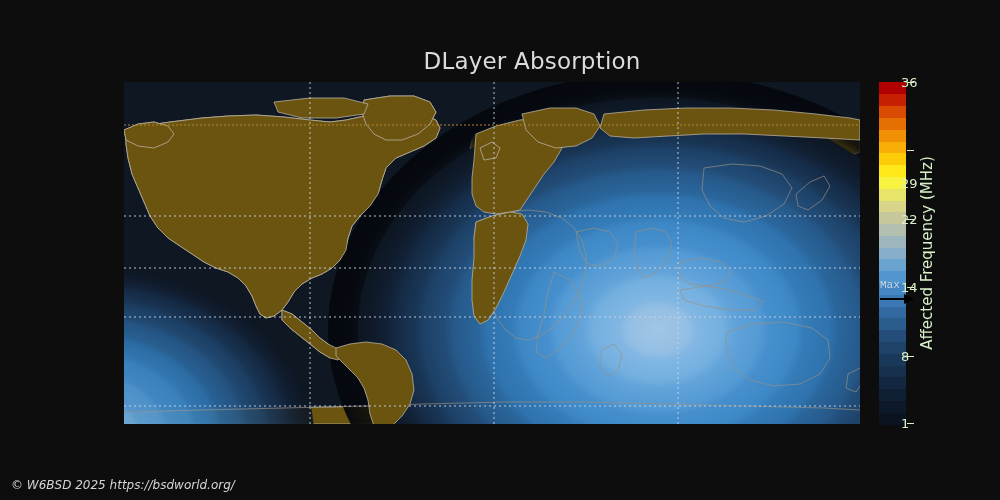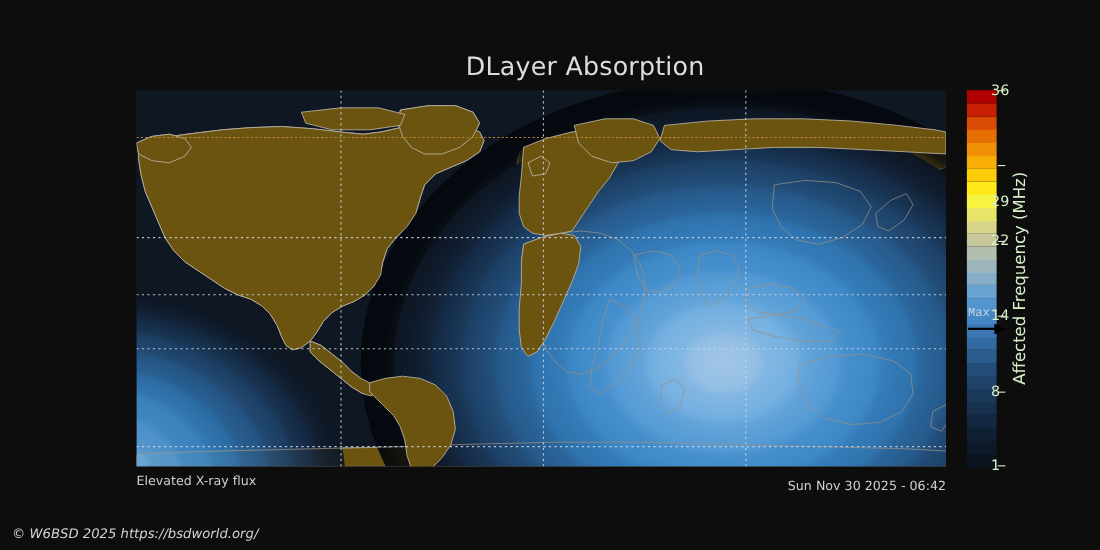--- a/index.html
+++ b/index.html
@@ -418,19 +418,17 @@
 
   <div id="max-marker" style="top: 280.086px;">
     <div id="max-label">Max</div>
     <svg id="max-arrow" width="34" height="10" viewBox="0 0 34 10">
       <line x1="0" y1="5" x2="26" y2="5" stroke="#000000" stroke-width="2"></line>
       <polygon points="24,0 34,5 24,10" fill="#000000"></polygon>
     </svg>
   </div>
 
   <div id="note-block">
-    <div>Elevated X-ray flux</div>
   </div>
 
-  <div id="timestamp">Sun Nov 30 2025 - 06:42</div>
 
   <div id="copyright">© W6BSD 2025 https://bsdworld.org/</div>
 </div>
 
 </body></html>

